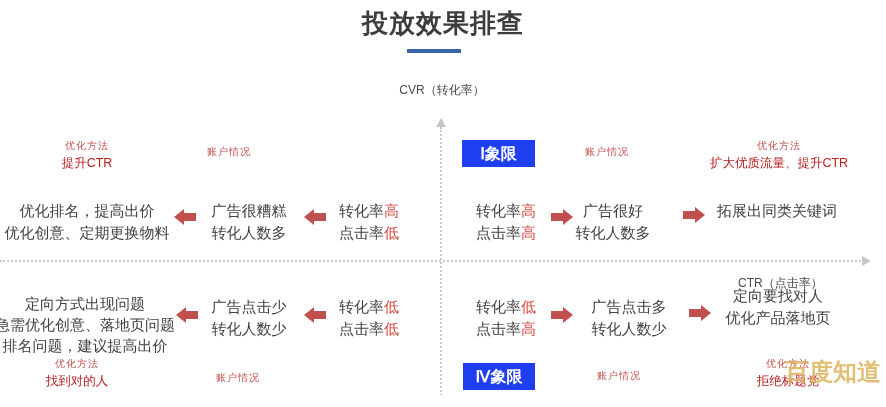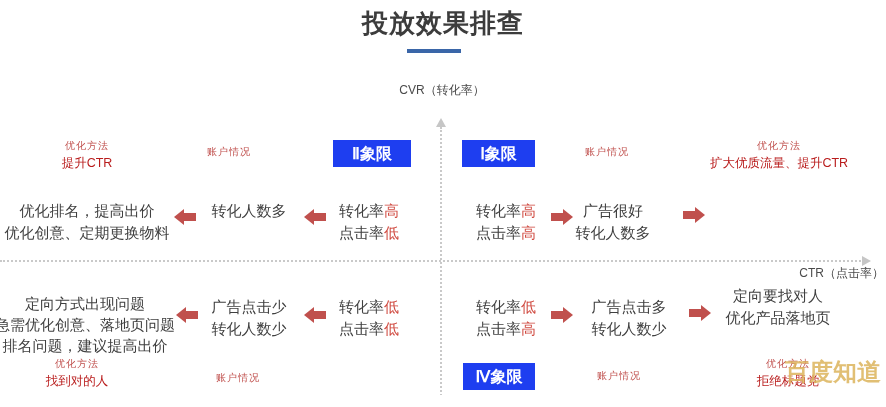--- a/index.html
+++ b/index.html
@@ -8,21 +8,21 @@
     font-family:"Liberation Sans", sans-serif; color:#404040;
     --accent-red:#c0504d; --hl-red:#d04a40; --quad-blue:#1e3ef0;
     --underline-blue:#3a66a8; --gold:#dcb45c;
   }
   .title { position:absolute; top:6px; left:0; width:100%; text-align:center;
            font-size:26px; font-weight:600; color:#3c3c3c; letter-spacing:1px; }
   .title-underline { position:absolute; top:49px; left:407px; width:54px; height:4px;
            background:var(--underline-blue); }
   .axis-label { position:absolute; font-size:12px; color:#4a4a4a; }
   .y-label { left:370px; top:82px; width:144px; text-align:center; }
-  .x-label { left:738px; top:265px; width:146px; text-align:right; }
+  .x-label { left:738px; top:275px; width:146px; }
   .v-line { position:absolute; left:440px; top:127px; height:280px; width:0;
             border-left:2px dotted #c9c9c9; }
   .h-line { position:absolute; left:0; top:260px; width:864px; height:0;
             border-top:2px dotted #c9c9c9; }
   .axis-arrow-up { position:absolute; left:436px; top:118px; width:0; height:0;
             border-left:5px solid transparent; border-right:5px solid transparent;
             border-bottom:9px solid #c6c6c6; }
   .axis-arrow-right { position:absolute; left:862px; top:256px; width:0; height:0;
             border-top:5px solid transparent; border-bottom:5px solid transparent;
             border-left:9px solid #c6c6c6; }
@@ -58,60 +58,61 @@
   <div class="title">投放效果排查</div>
   <div class="title-underline"></div>
 
   <div class="axis-label y-label">CVR（转化率）</div>
   <div class="axis-arrow-up"></div>
   <div class="v-line"></div>
   <div class="h-line"></div>
   <div class="axis-arrow-right"></div>
   <div class="axis-label x-label">CTR（点击率）</div>
 
-  <div class="qbox q2">Ⅱ象限</div>
   <div class="qbox q1">Ⅰ象限</div>
   <div class="qbox q4">Ⅳ象限</div>
 
   <div class="label-group" style="left:22px; top:139px; width:130px;">
     <div class="red-label">优化方法</div>
     <div class="note">提升CTR</div>
   </div>
   <div class="red-label abs" style="left:207px; top:145px;">账户情况</div>
   <div class="red-label abs" style="left:585px; top:145px;">账户情况</div>
   <div class="label-group" style="left:700px; top:139px; width:158px;">
     <div class="red-label">优化方法</div>
     <div class="note">扩大优质流量、提升CTR</div>
   </div>
 
   <div class="block" style="left:-10px; top:200px; width:194px;">
     <div>优化排名，提高出价</div>
     <div>优化创意、定期更换物料</div>
   </div>
   <div class="arrow left" style="left:184px; top:213px;"></div>
   <div class="block" style="left:203px; top:200px; width:92px;">
+    <div>广告很糟糕</div>
     <div>转化人数多</div>
   </div>
   <div class="arrow left" style="left:314px; top:213px;"></div>
   <div class="block" style="left:333px; top:200px; width:72px;">
     <div><span>转化率</span><span class="hl">高</span></div>
     <div><span>点击率</span><span class="hl">低</span></div>
   </div>
 
   <div class="block" style="left:470px; top:200px; width:72px;">
     <div><span>转化率</span><span class="hl">高</span></div>
     <div><span>点击率</span><span class="hl">高</span></div>
   </div>
   <div class="arrow right" style="left:551px; top:213px;"></div>
   <div class="block" style="left:568px; top:200px; width:90px;">
     <div>广告很好</div>
     <div>转化人数多</div>
   </div>
   <div class="arrow right" style="left:683px; top:211px;"></div>
   <div class="block" style="left:697px; top:200px; width:160px;">
+    <div>拓展出同类关键词</div>
   </div>
 
   <div class="block lh21" style="left:-22px; top:293px; width:214px;">
     <div>定向方式出现问题</div>
     <div>急需优化创意、落地页问题</div>
     <div>排名问题，建议提高出价</div>
   </div>
   <div class="arrow left" style="left:186px; top:311px;"></div>
   <div class="block" style="left:203px; top:296px; width:92px;">
     <div>广告点击少</div>

